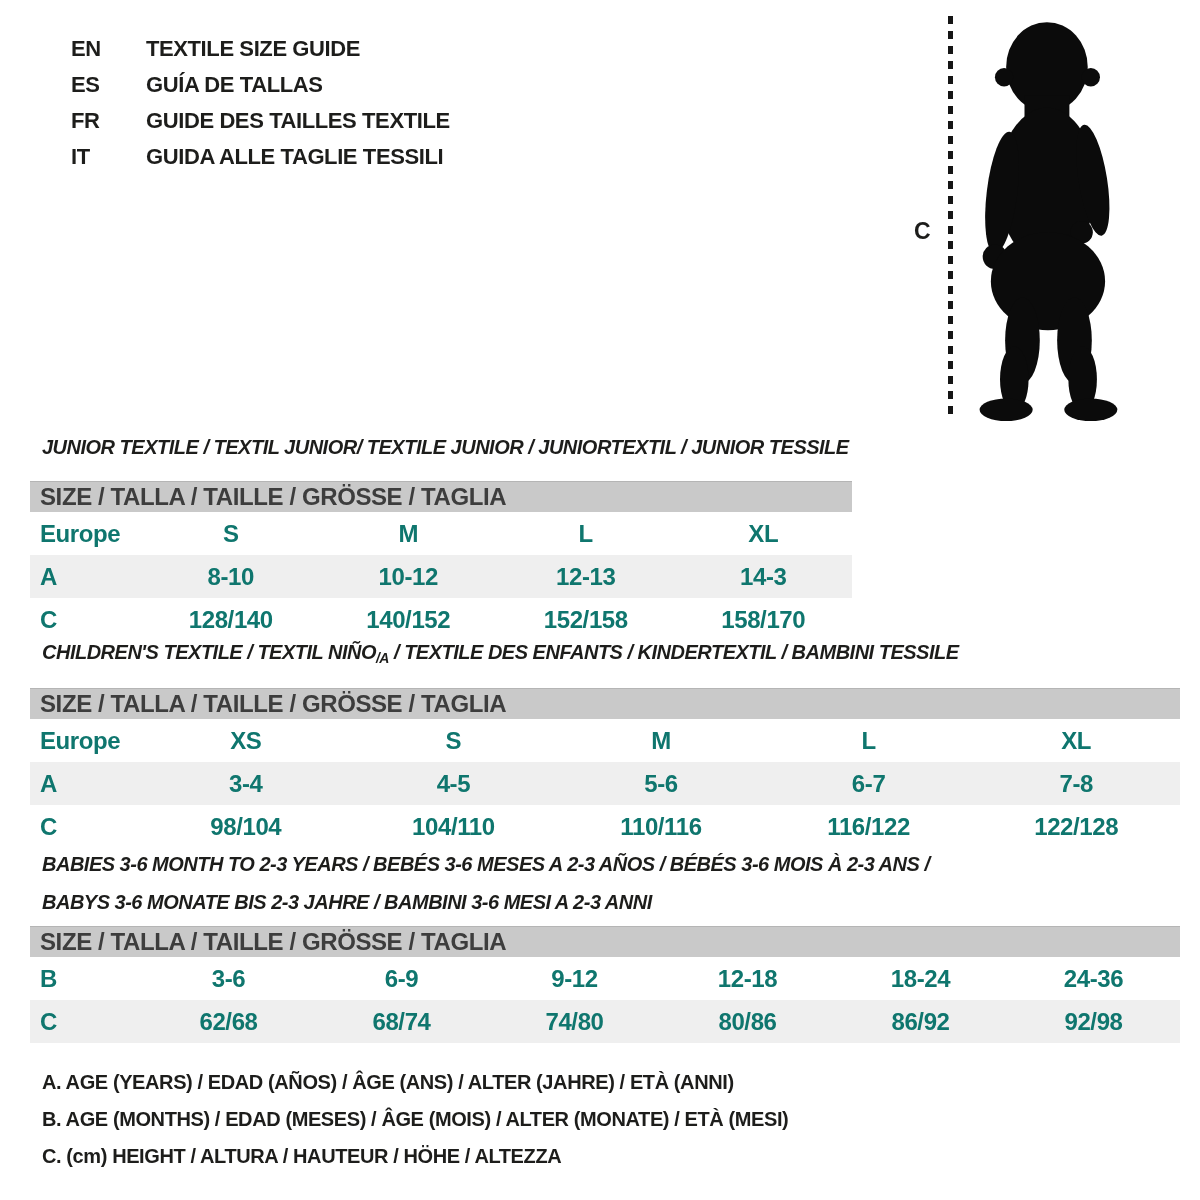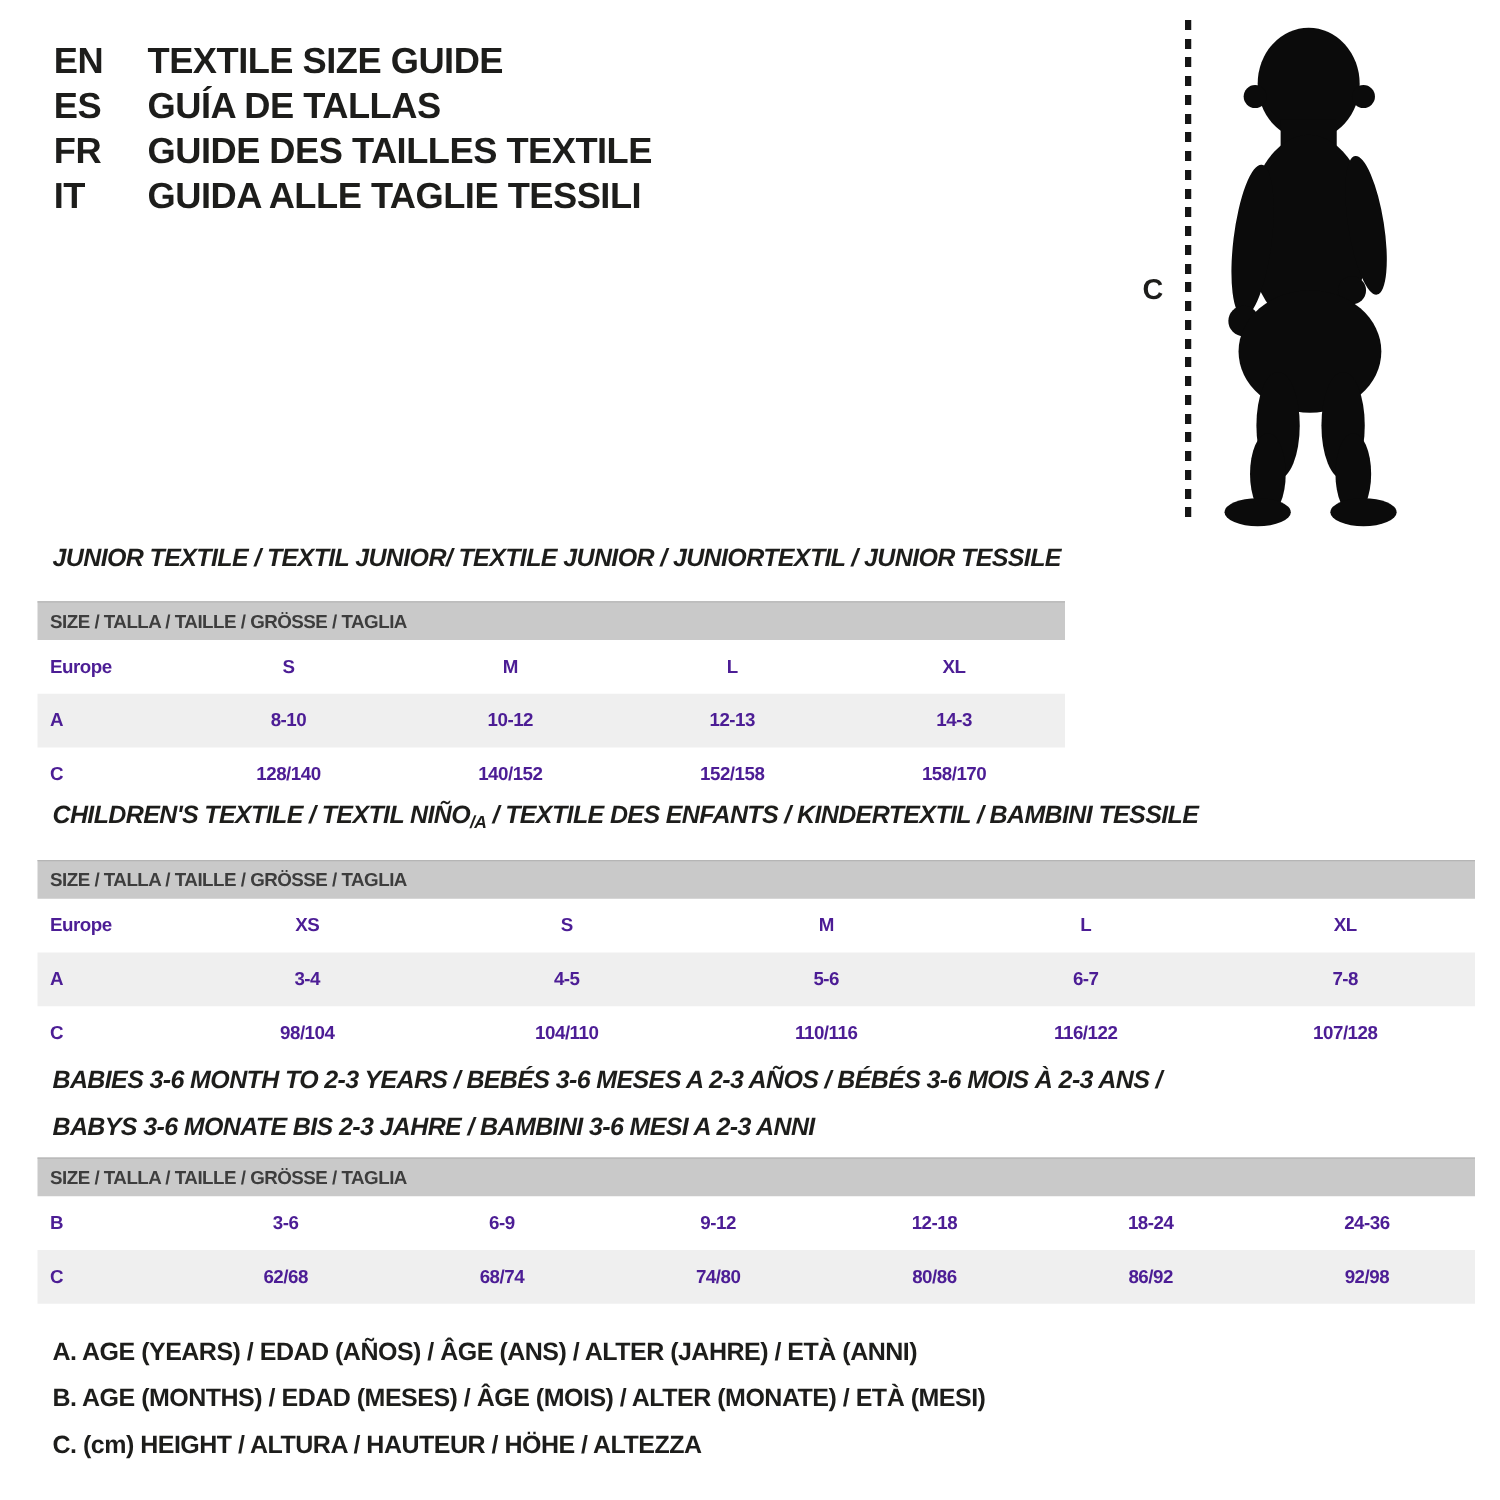--- a/index.html
+++ b/index.html
@@ -6,41 +6,41 @@
   body{
     position:relative;
     width:1200px;height:1200px;
     font-family:"Liberation Sans","DejaVu Sans",sans-serif;
     font-weight:700;
     color:#1d1d1b;
     overflow:hidden;
   }
   
   .languages{position:absolute;top:31px;left:43px;}
-  .lang-row{display:flex;line-height:36px;font-size:29px;letter-spacing:-0.4px;}
+  .lang-row{display:flex;line-height:36px;font-size:22px;letter-spacing:-0.4px;margin-left:28px;}
   .lang-code{width:75px;}
   
   .measure-line{
     position:absolute;left:948px;top:16px;width:5px;height:402px;
     background:repeating-linear-gradient(to bottom,#151515 0 8px,transparent 8px 15px);
   }
   .measure-label{position:absolute;left:914px;top:218px;font-size:23px;}
   .silhouette{position:absolute;left:958px;top:14px;width:184px;height:408px;}
   
   .sec-heading{position:absolute;left:42px;font-size:20px;letter-spacing:-0.5px;white-space:nowrap;font-style:italic;}
   .sub{font-size:14px;vertical-align:-4px;}
   .two-line{line-height:38px;}
   
-  .tbl{position:absolute;left:30px;font-size:15px;letter-spacing:-0.4px;}
+  .tbl{position:absolute;left:30px;font-size:24px;letter-spacing:-0.4px;}
   .tbl-bar{
     height:31px;background:#c9c9c9;color:#3d3d3d;
     display:flex;align-items:center;padding-left:10px;
     border-top:1px solid #b5b5b5;box-sizing:border-box;
   }
-  .trow{display:grid;height:43px;align-items:center;color:#4c1d95;}
+  .trow{display:grid;height:43px;align-items:center;color:#0f766e;}
   .r-gray{background:#efefef;}
   .junior{width:822px;}
   .junior .trow{grid-template-columns:112px repeat(4,1fr);}
   .children,.babies{width:1150px;}
   .children .trow{grid-template-columns:112px repeat(5,1fr);}
   .babies .trow{grid-template-columns:112px repeat(6,1fr);}
   .tlabel{padding-left:10px;}
   .tcell{text-align:center;}
   
   .footnotes{position:absolute;left:42px;top:1064px;font-size:20px;letter-spacing:-0.4px;line-height:37px;}
@@ -143,21 +143,21 @@
     <div class="tcell">5-6</div>
     <div class="tcell">6-7</div>
     <div class="tcell">7-8</div>
   </div>
   <div class="trow">
     <div class="tlabel">C</div>
     <div class="tcell">98/104</div>
     <div class="tcell">104/110</div>
     <div class="tcell">110/116</div>
     <div class="tcell">116/122</div>
-    <div class="tcell">107/128</div>
+    <div class="tcell">122/128</div>
   </div>
 </div>
 
 <div class="sec-heading two-line" style="top:845px">
   <div>BABIES 3-6 MONTH TO 2-3 YEARS / BEBÉS 3-6 MESES A 2-3 AÑOS / BÉBÉS 3-6 MOIS À 2-3 ANS /</div>
   <div>BABYS 3-6 MONATE BIS 2-3 JAHRE / BAMBINI 3-6 MESI A 2-3 ANNI</div>
 </div>
 <div class="tbl babies" style="top:926px">
   <div class="tbl-bar">SIZE / TALLA / TAILLE / GRÖSSE / TAGLIA</div>
   <div class="trow">

